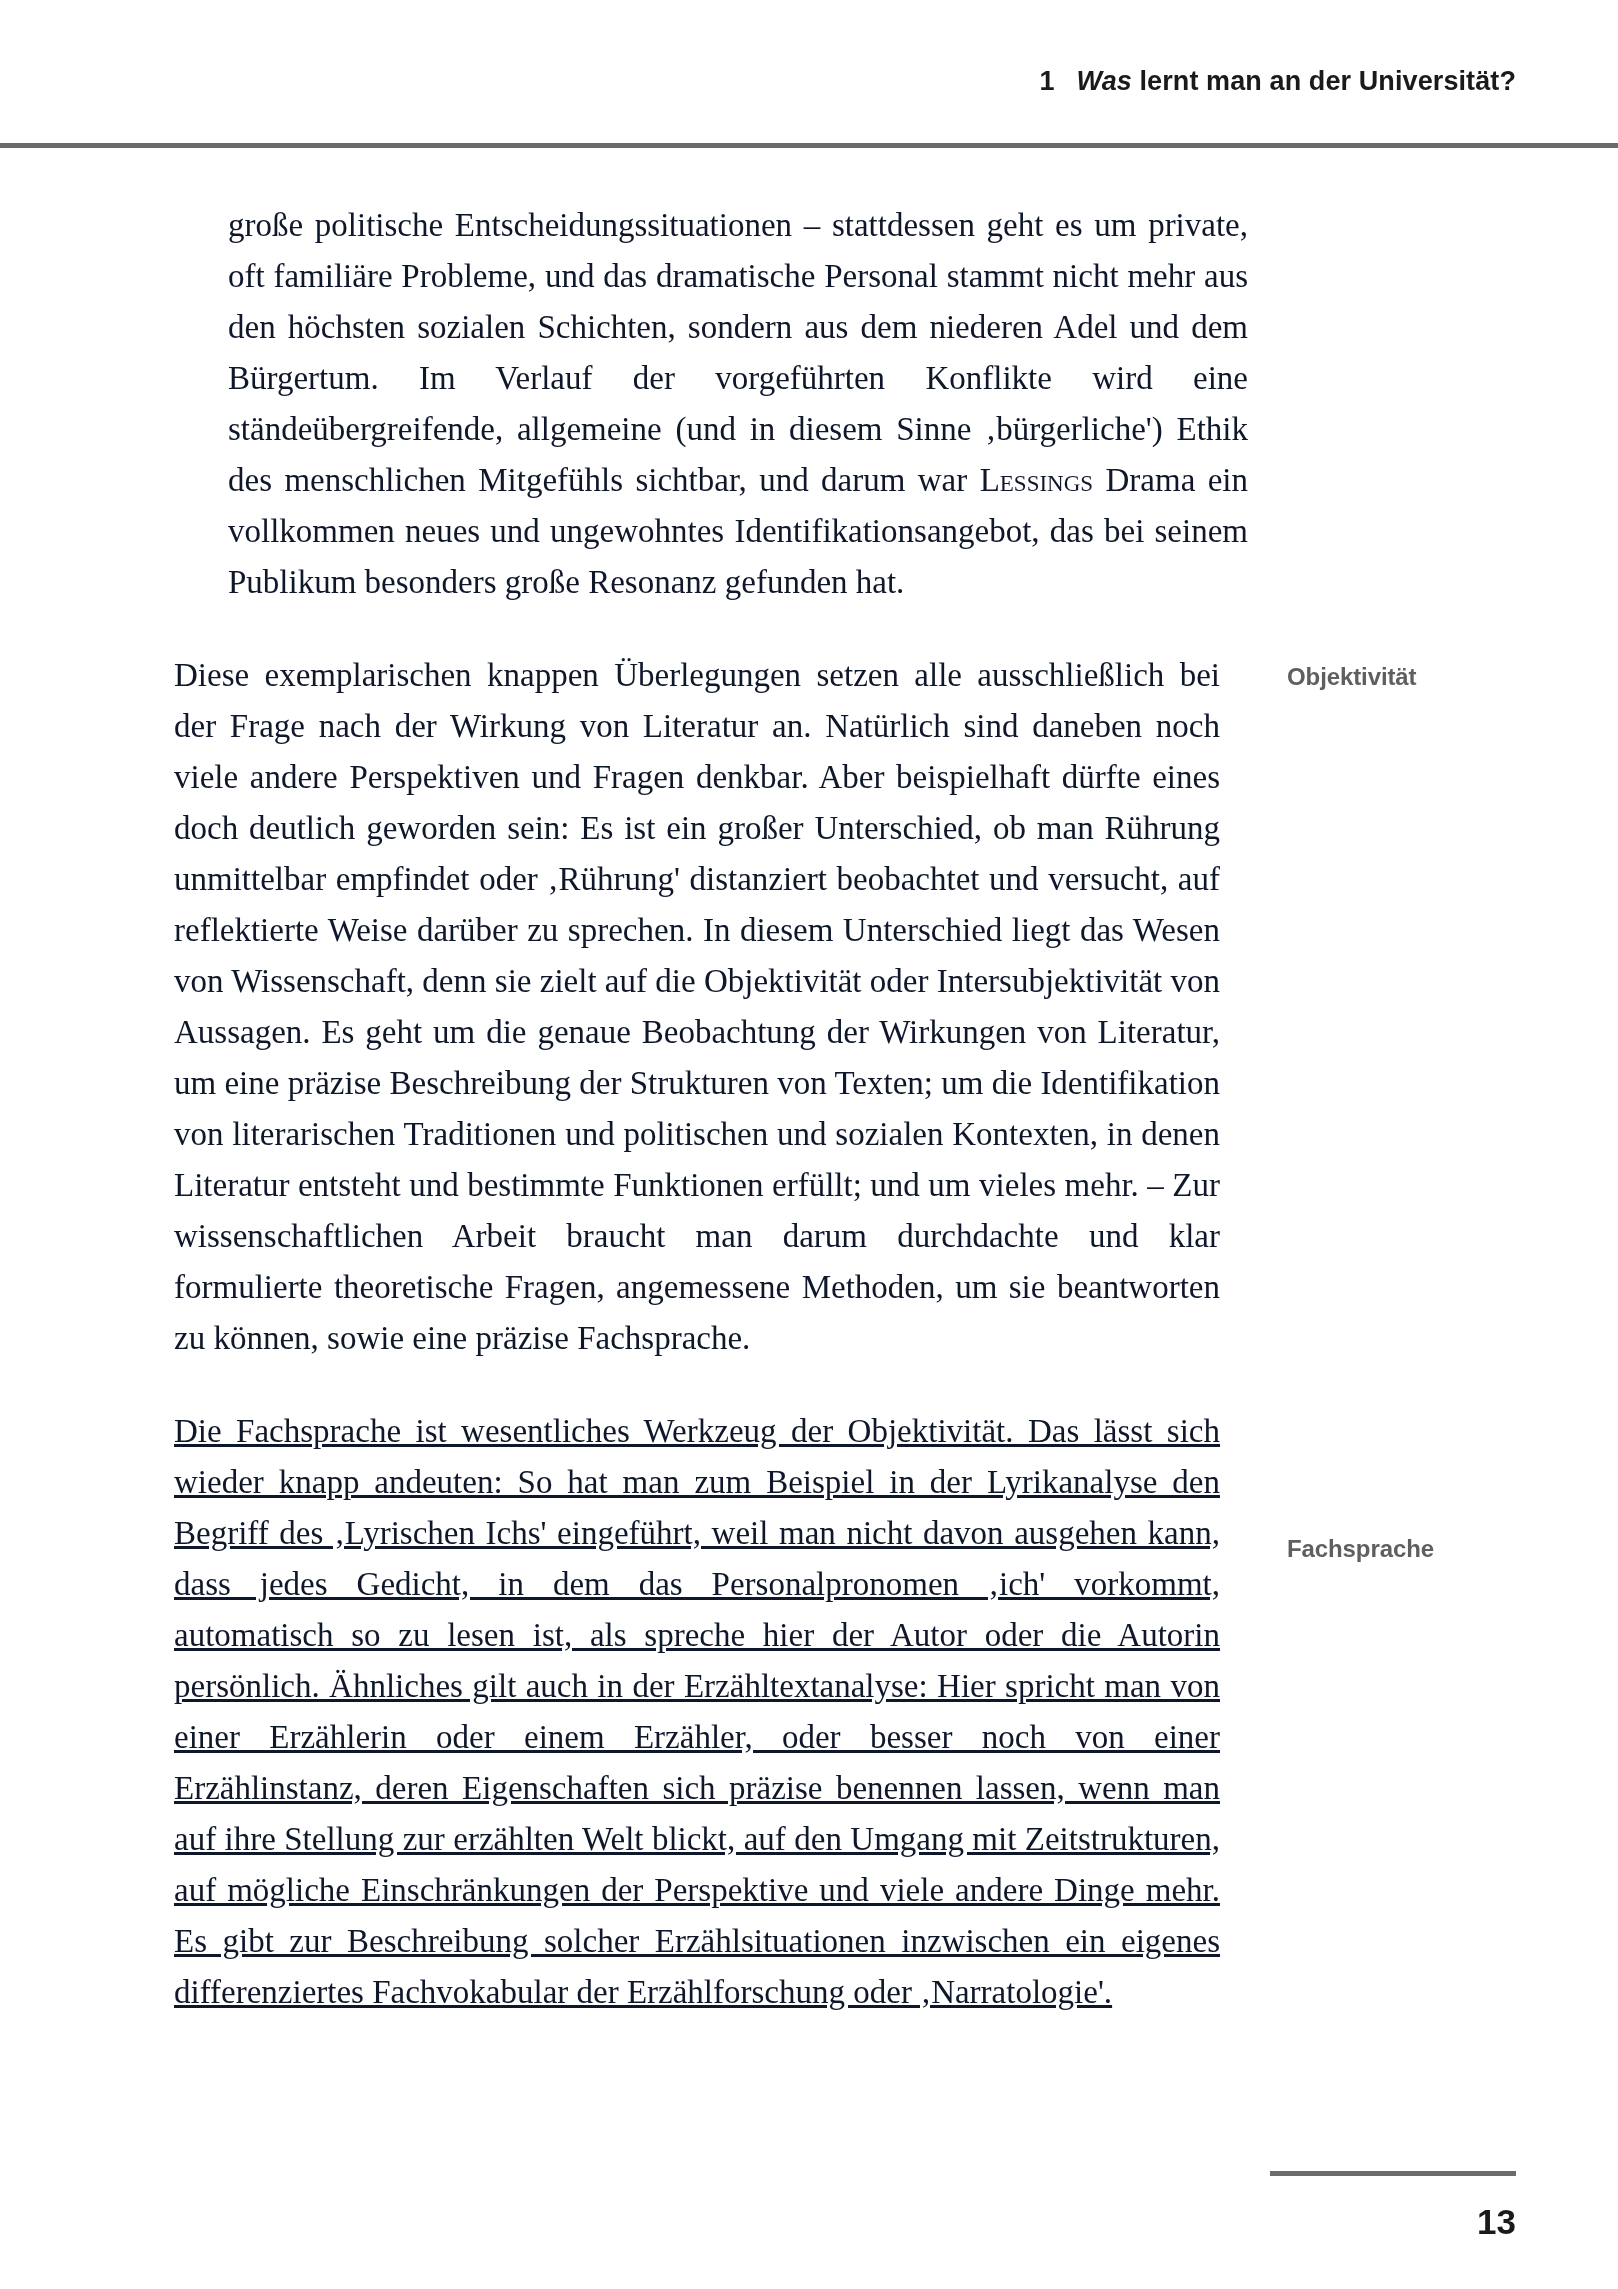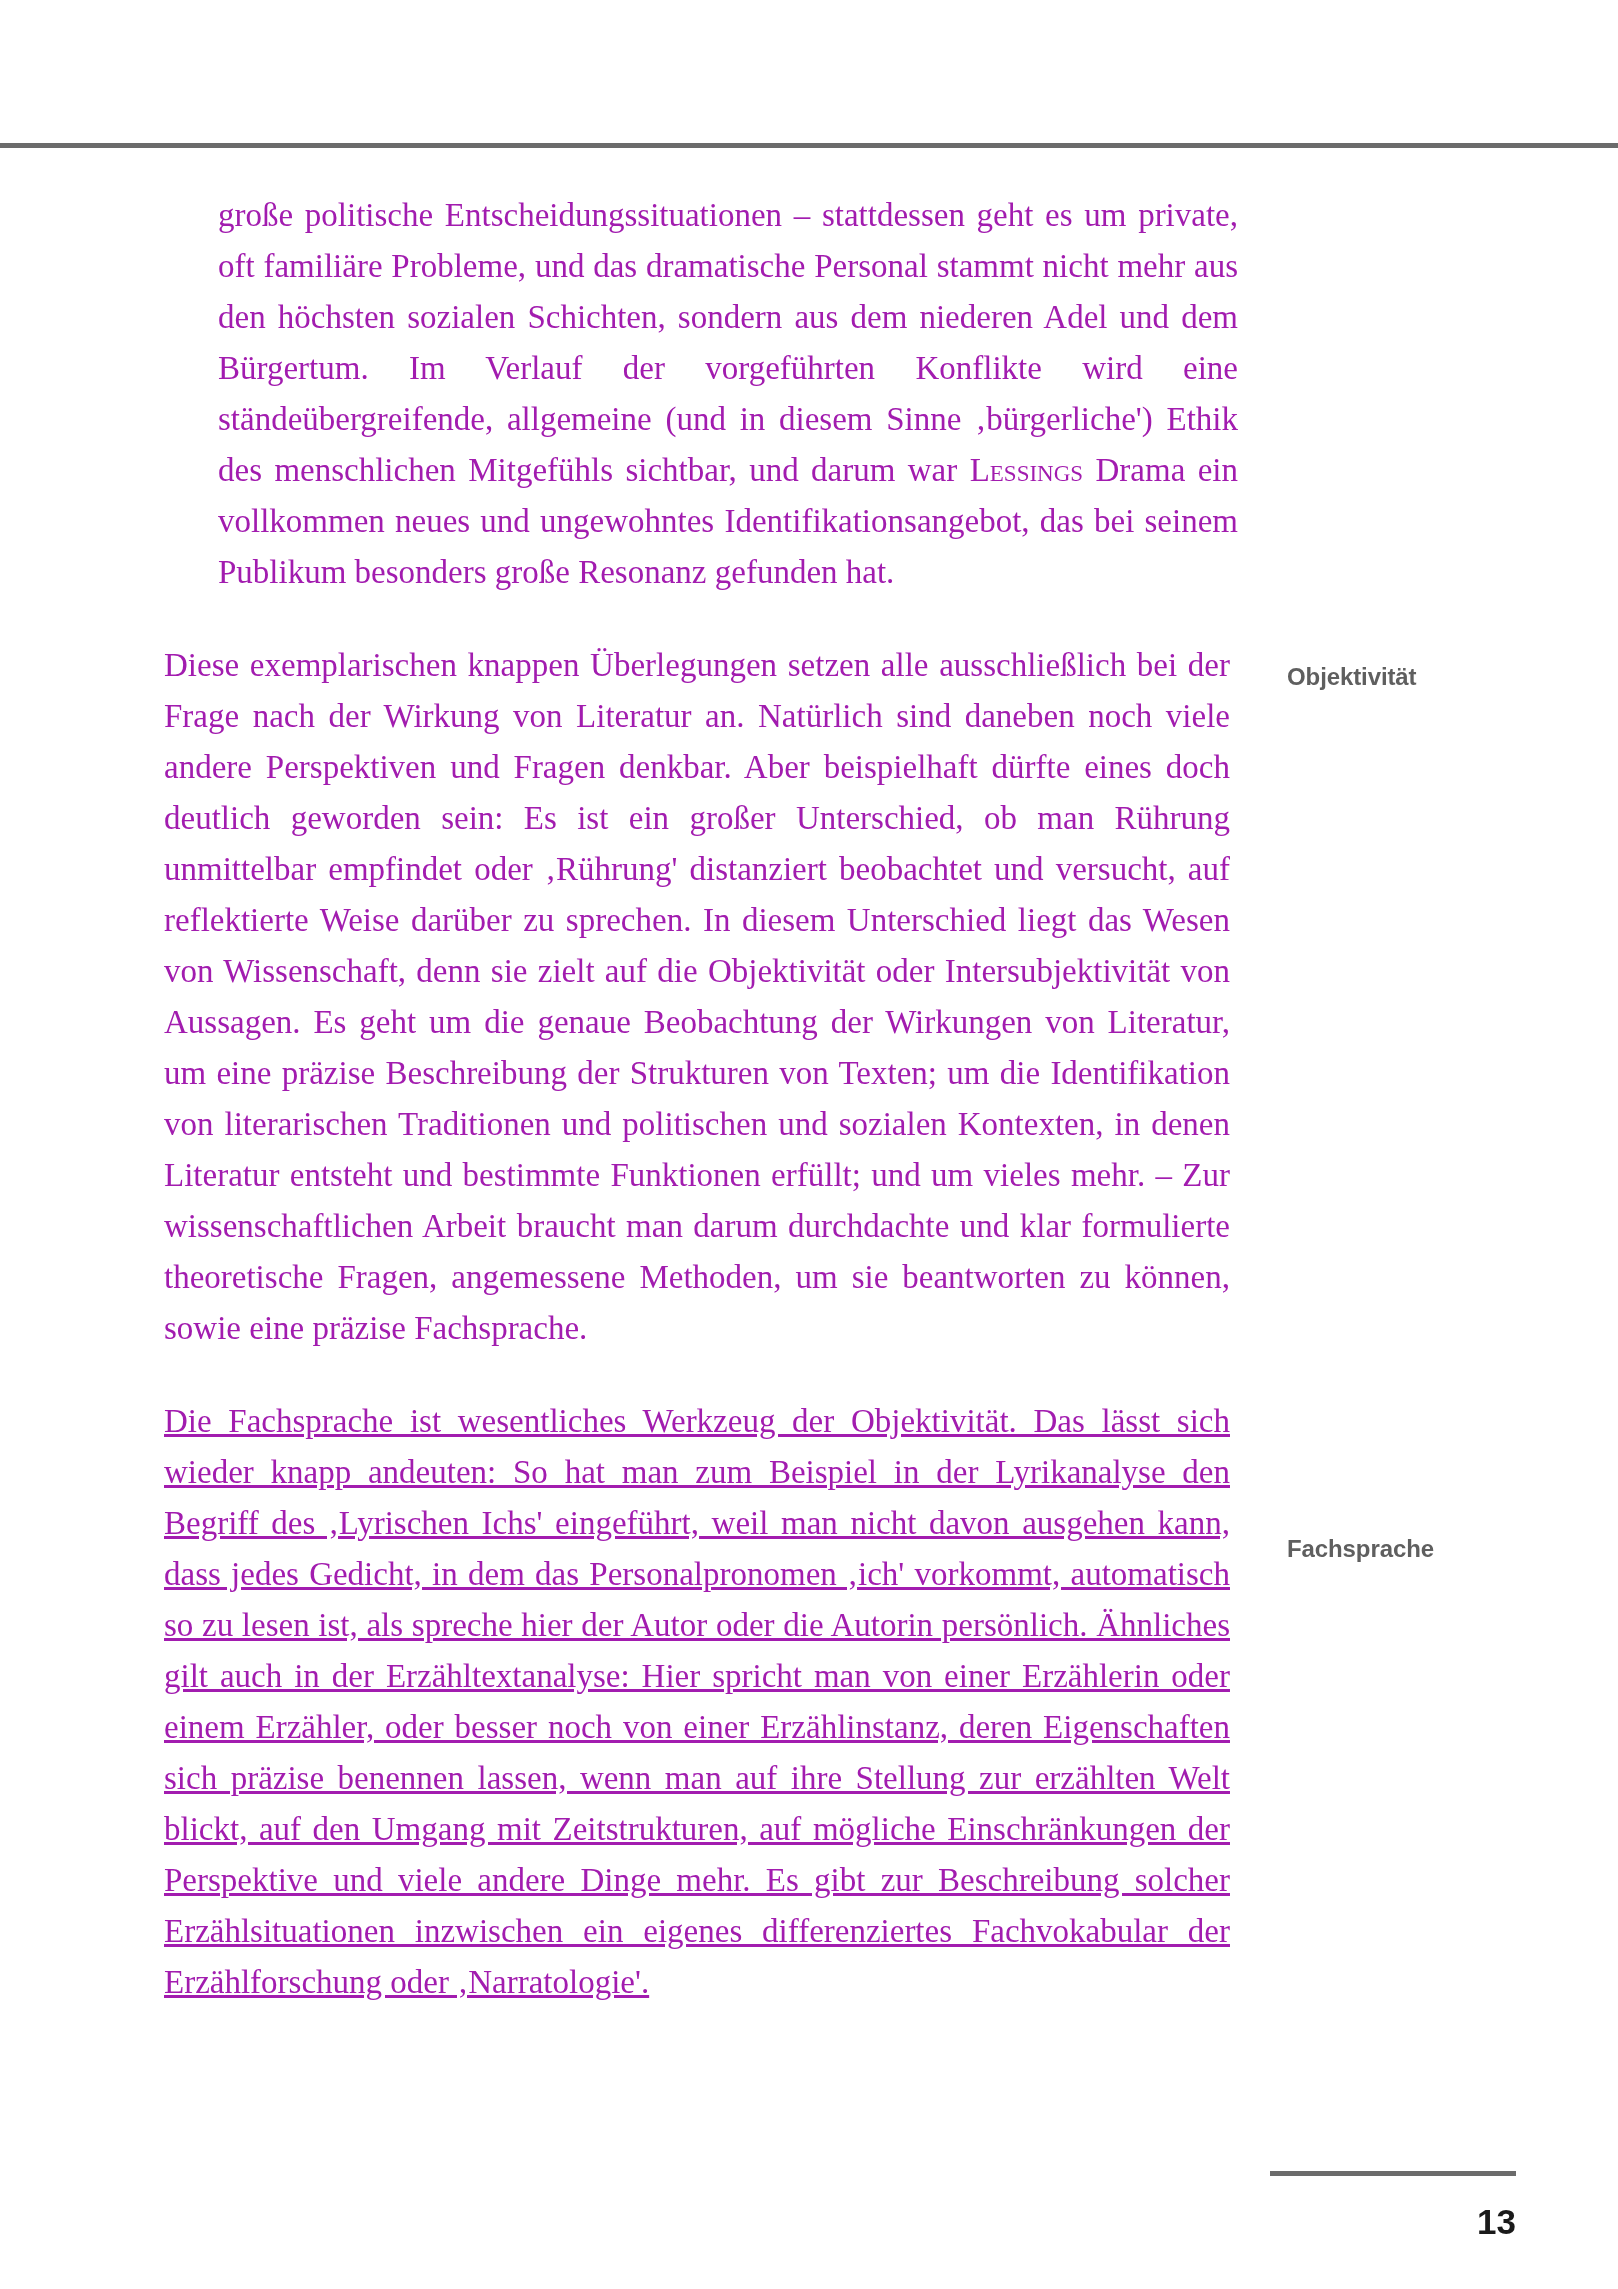--- a/index.html
+++ b/index.html
@@ -55,28 +55,28 @@
 
   
   .content {
     position: absolute;
     top: 186px;
     left: 160px;
     width: 1074px;
   }
 
   p.body-par {
-    margin: 4px;
+    margin: 14px;
     font-size: 33px;
     line-height: 51px;
     text-align: justify;
     text-justify: inter-word;
     hyphens: manual;
     -webkit-hyphens: manual;
-    color: #a21caf;
+    color: #0f172a;
   }
 
   .quote-block {
     margin: 0 0 42px 0;
     padding-left: 54px;
   }
   .quote-block p.body-par {
     width: 1020px;
   }
 
@@ -132,20 +132,23 @@
     font-weight: bold;
     font-size: 35px;
     color: #1a1a1a;
   }
 </style>
 </head>
 <body>
 
 <div class="page">
 
+  <div class="running-head">
+    <span class="chapter-no">1</span><span class="em">Was</span> <span>lernt man an der Universität?</span>
+  </div>
 
   <div class="header-rule"></div>
 
   <div class="content">
 
     <div class="quote-block">
       <p class="body-par"><span>große politische Entscheidungssituationen – stattdessen geht es um private, oft familiäre Probleme, und das dramatische Personal stammt nicht mehr aus den höchsten sozialen Schichten, sondern aus dem niederen Adel und dem Bürgertum. Im Verlauf der vorgeführten Konflikte wird eine ständeübergreifende, allgemeine (und in diesem Sinne ‚bürgerliche') Ethik des menschlichen Mitgefühls sichtbar, und darum war </span><span class="smallcaps">Lessings</span><span> Drama ein vollkommen neues und ungewohntes Identifikationsangebot, das bei seinem Publikum besonders große Resonanz gefunden hat.</span></p>
     </div>
 
     <p class="body-par">Diese exemplarischen knappen Überlegungen setzen alle ausschließlich bei der Frage nach der Wirkung von Literatur an. Natürlich sind daneben noch viele andere Perspektiven und Fragen denkbar. Aber beispielhaft dürfte eines doch deutlich geworden sein: Es ist ein großer Unterschied, ob man Rührung unmittelbar empfindet oder ‚Rührung' distanziert beobachtet und versucht, auf reflektierte Weise darüber zu sprechen. In diesem Unterschied liegt das Wesen von Wissenschaft, denn sie zielt auf die Objektivität oder Intersubjektivität von Aussagen. Es geht um die genaue Beobachtung der Wirkungen von Literatur, um eine präzise Beschreibung der Strukturen von Texten; um die Identifikation von literarischen Traditionen und politischen und sozialen Kontexten, in denen Literatur entsteht und bestimmte Funktionen erfüllt; und um vieles mehr. – Zur wissenschaftlichen Arbeit braucht man darum durchdachte und klar formulierte theoretische Fragen, angemessene Methoden, um sie beantworten zu können, sowie eine präzise Fachsprache.</p>

